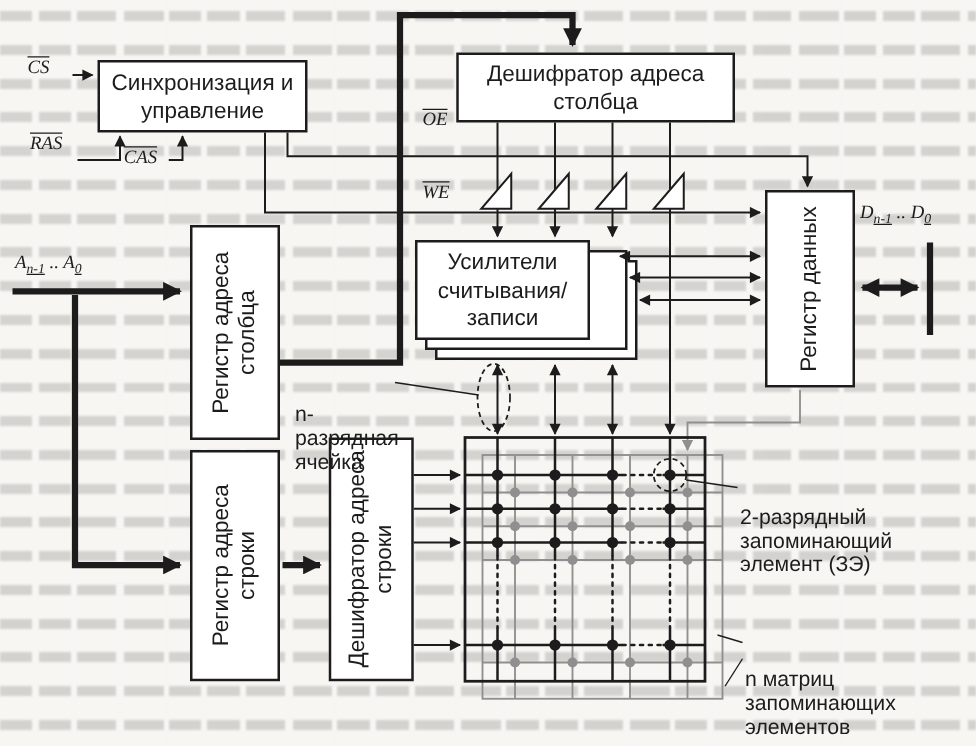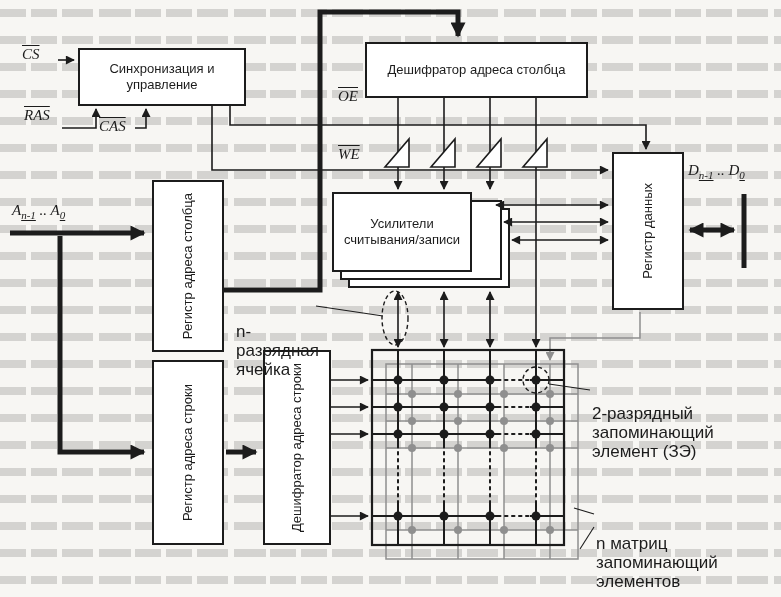--- a/index.html
+++ b/index.html
@@ -4,21 +4,21 @@
 <style>
   html,body{margin:0;padding:0;}
   body{width:781px;height:597px;position:relative;background:#f7f6f3;overflow:hidden;
        font-family:"Liberation Sans",sans-serif;color:#1c1c1c;}
   .noise{position:absolute;inset:0;z-index:0;opacity:.42;filter:blur(.7px);
     background-image:
       repeating-linear-gradient(90deg, transparent 0 26px, #f7f6f3 26px 31px, transparent 31px 57px, #f7f6f3 57px 62px, transparent 62px 93px, #f7f6f3 93px 99px, transparent 99px 131px, #f7f6f3 131px 135px),
       repeating-linear-gradient(180deg, transparent 0 9px, rgba(95,95,95,.55) 9px 17px, transparent 17px 27px);}
   .box{position:absolute;background:#fff;border:2px solid #1c1c1c;z-index:2;
        display:flex;align-items:center;justify-content:center;text-align:center;
-       font-size:13px;line-height:1.25;box-sizing:border-box;padding:3px;}
+       font-size:18px;line-height:1.25;box-sizing:border-box;padding:3px;}
   .layer{z-index:1;}
   .vtext{writing-mode:vertical-rl;transform:rotate(180deg);text-align:center;line-height:1.2;}
   svg.overlay{position:absolute;left:0;top:0;z-index:4;pointer-events:none;}
   .lbl{position:absolute;z-index:5;font-size:17px;line-height:1.12;margin-top:36px;}
   .sig{position:absolute;z-index:5;font-family:"Liberation Serif",serif;font-style:italic;
        font-size:15px;}
   .ov{text-decoration:overline;}
   .sig sub{font-size:11px;font-style:italic;text-decoration:underline;}
 </style>
 </head>
@@ -69,21 +69,21 @@
 </div>
 
 <div class="sig" style="left:688px;top:162px">
   <span>D</span><sub>n-1</sub>
   <span>..</span>
   <span>D</span><sub>0</sub>
 </div>
 
 <div class="lbl" style="left:236px;top:286px;width:84px">n-разрядная ячейка</div>
 <div class="lbl" style="left:592px;top:368px;width:132px">2-разрядный запоминающий элемент (ЗЭ)</div>
-<div class="lbl" style="left:596px;top:498px;width:122px">n матриц запоминающий элементов</div>
+<div class="lbl" style="left:596px;top:498px;width:122px">n матриц запоминающих элементов</div>
 
 <svg class="overlay" width="781" height="597" viewBox="0 0 781 597">
   <defs>
     <marker id="at" viewBox="0 0 10 10" markerWidth="10" markerHeight="9" refX="9" refY="5" orient="auto-start-reverse" markerUnits="userSpaceOnUse">
       <path d="M0,0 L10,5 L0,10 z" fill="#1c1c1c"></path>
     </marker>
     <marker id="ak" viewBox="0 0 10 10" markerWidth="17" markerHeight="15" refX="9" refY="5" orient="auto-start-reverse" markerUnits="userSpaceOnUse">
       <path d="M0,0 L10,5 L0,10 z" fill="#1c1c1c"></path>
     </marker>
     <marker id="ag" viewBox="0 0 10 10" markerWidth="10" markerHeight="9" refX="9" refY="5" orient="auto-start-reverse" markerUnits="userSpaceOnUse">

